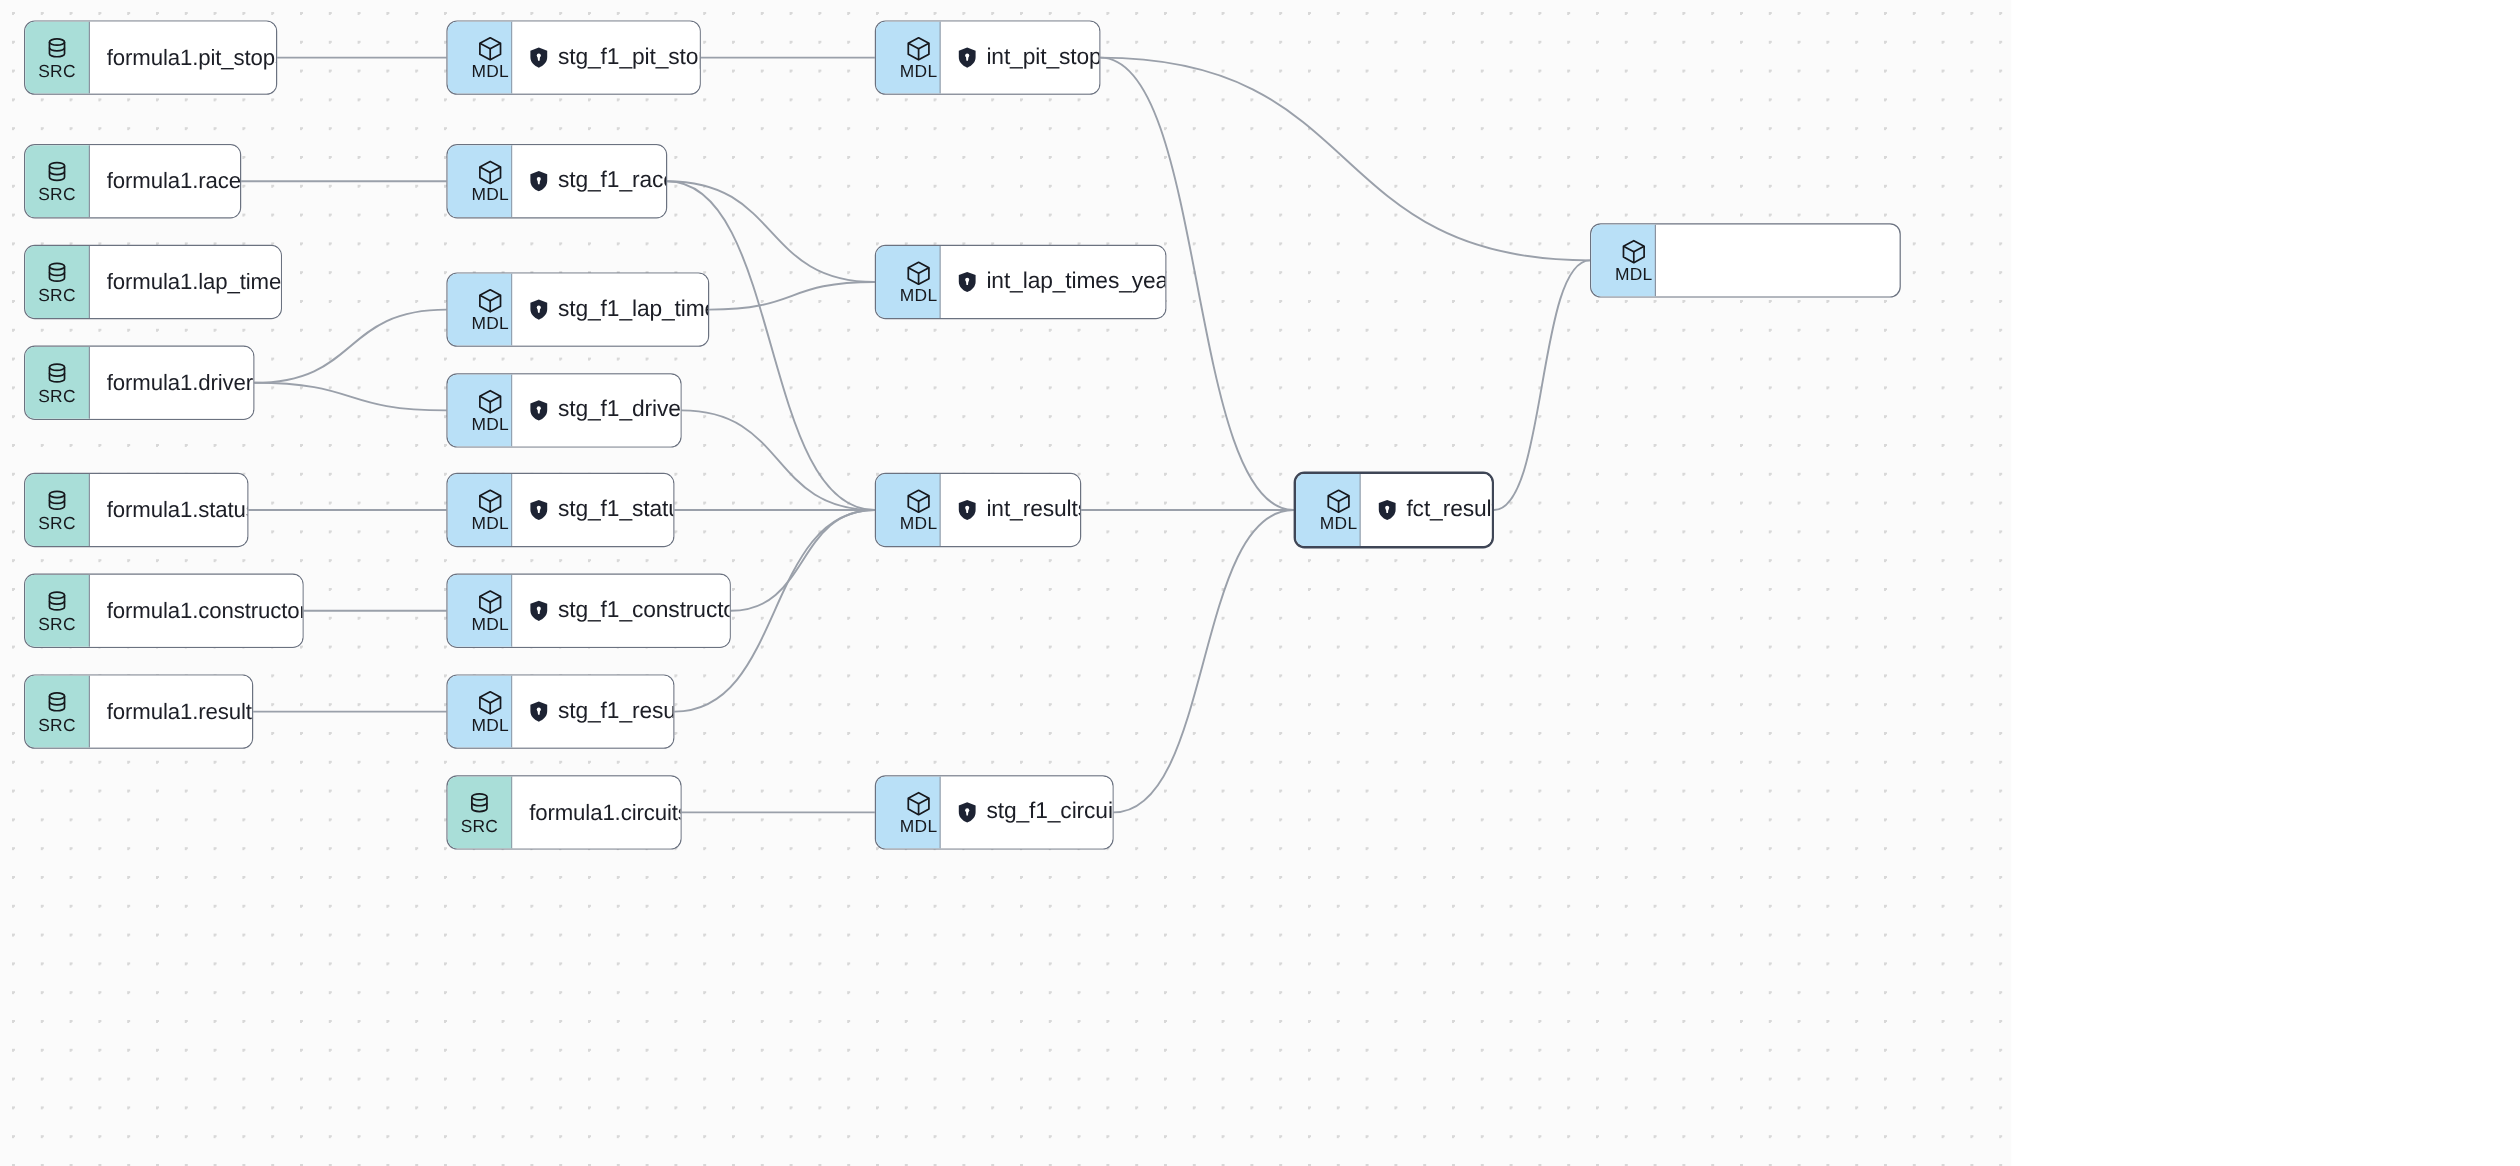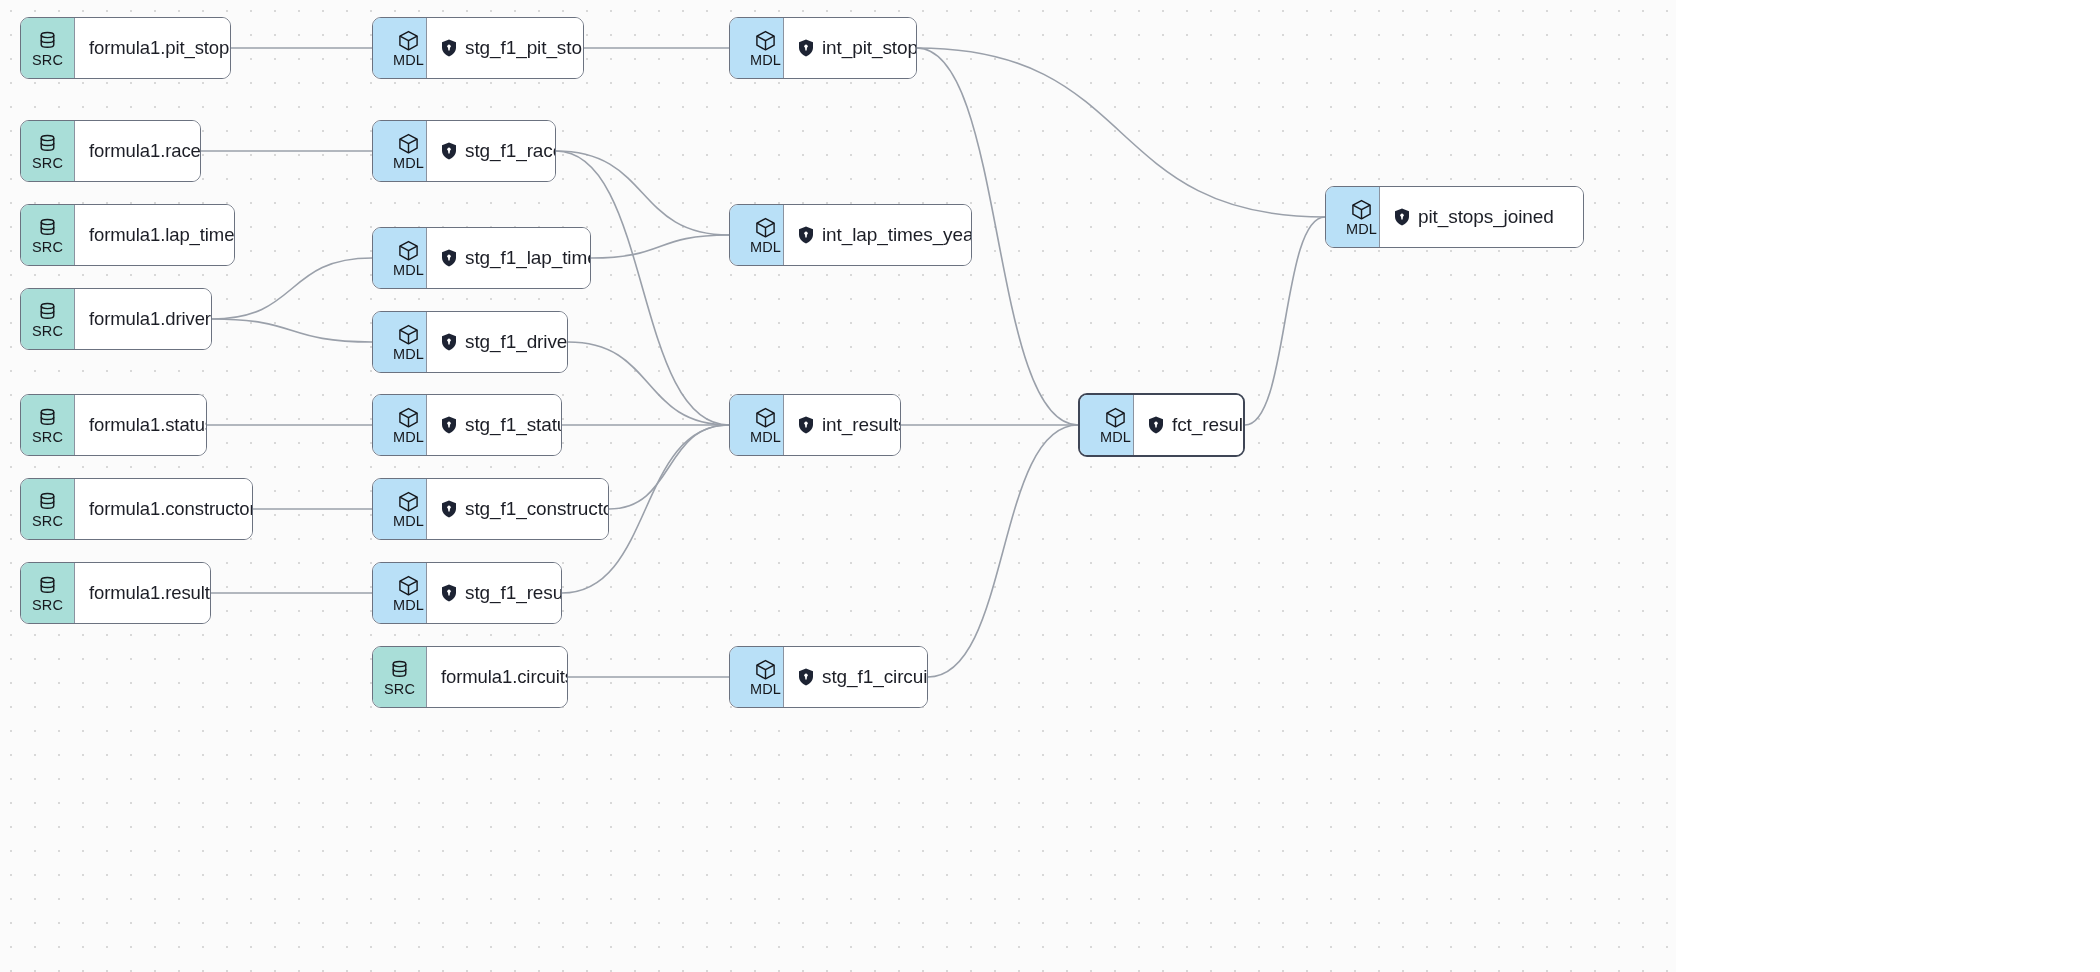--- a/index.html
+++ b/index.html
@@ -441,22 +441,14 @@
     </div>
     <div class="node" style="left: 1325px; top: 186px; width: 259px;">
       <div class="badge mdl">
         <span class="glyph"><svg width="21" height="22" viewBox="0 0 22 23" fill="none" stroke="#16181d" stroke-width="1.5" stroke-linejoin="round">
             <path d="M11 1.6 L20 6.4 L20 15.9 L11 20.8 L2 15.9 L2 6.4 Z"></path>
             <path d="M2 6.4 L11 11.2 L20 6.4"></path>
             <path d="M11 11.2 L11 20.8"></path>
           </svg></span>
         <span class="kind">MDL</span>
       </div>
-      <div class="body">
-        <span class="shield"><svg width="16" height="18" viewBox="0 0 16 18">
-            <path d="M8 0.6 L15 3.2 V8.6 C15 13.0 11.9 15.9 8 17.4 C4.1 15.9 1 13.0 1 8.6 V3.2 Z" fill="#1d2333"></path>
-            <circle cx="8" cy="7.2" r="1.7" fill="#ffffff"></circle>
-            <path d="M6.9 7.6 h2.2 l-0.45 4.0 h-1.3 Z" fill="#ffffff"></path>
-          </svg></span>
-        <span class="label">pit_stops_joined</span>
-      </div>
     </div>
   </div>
 
 </body></html>

